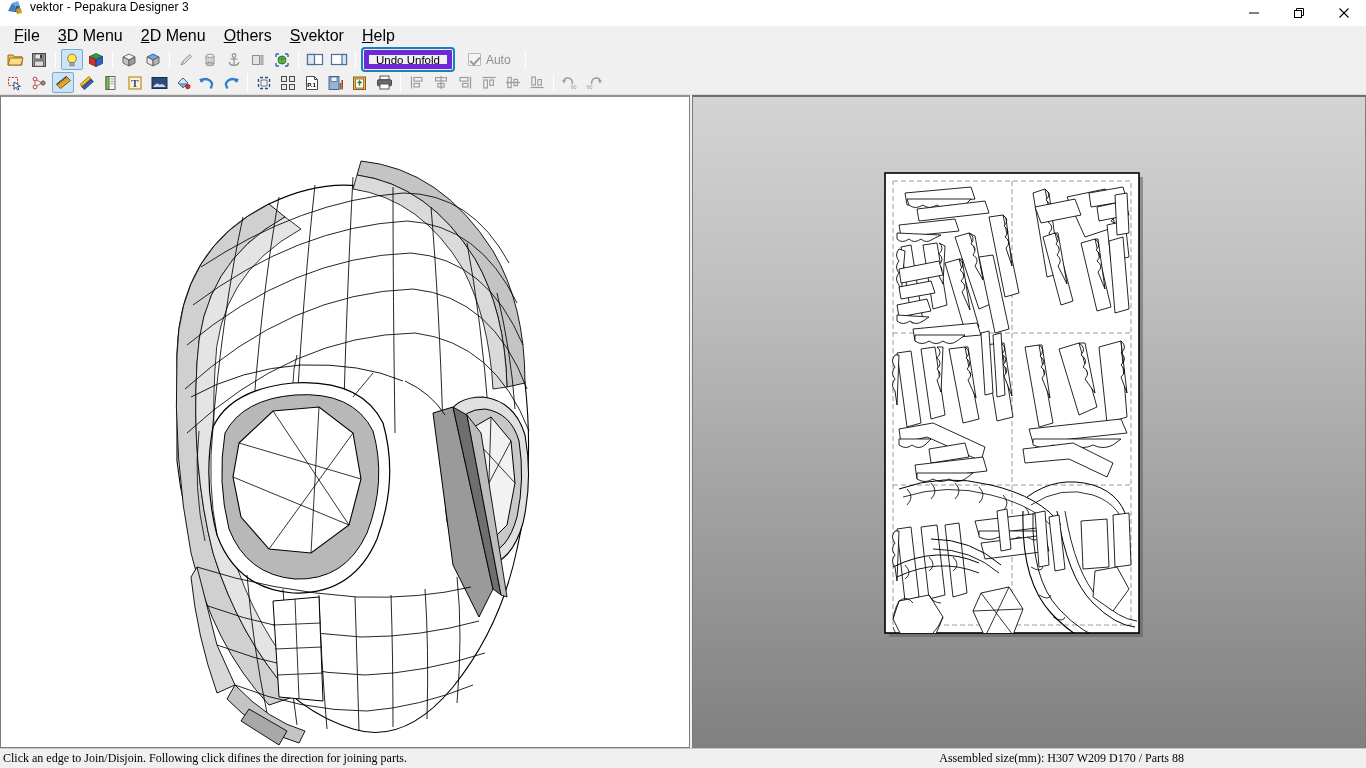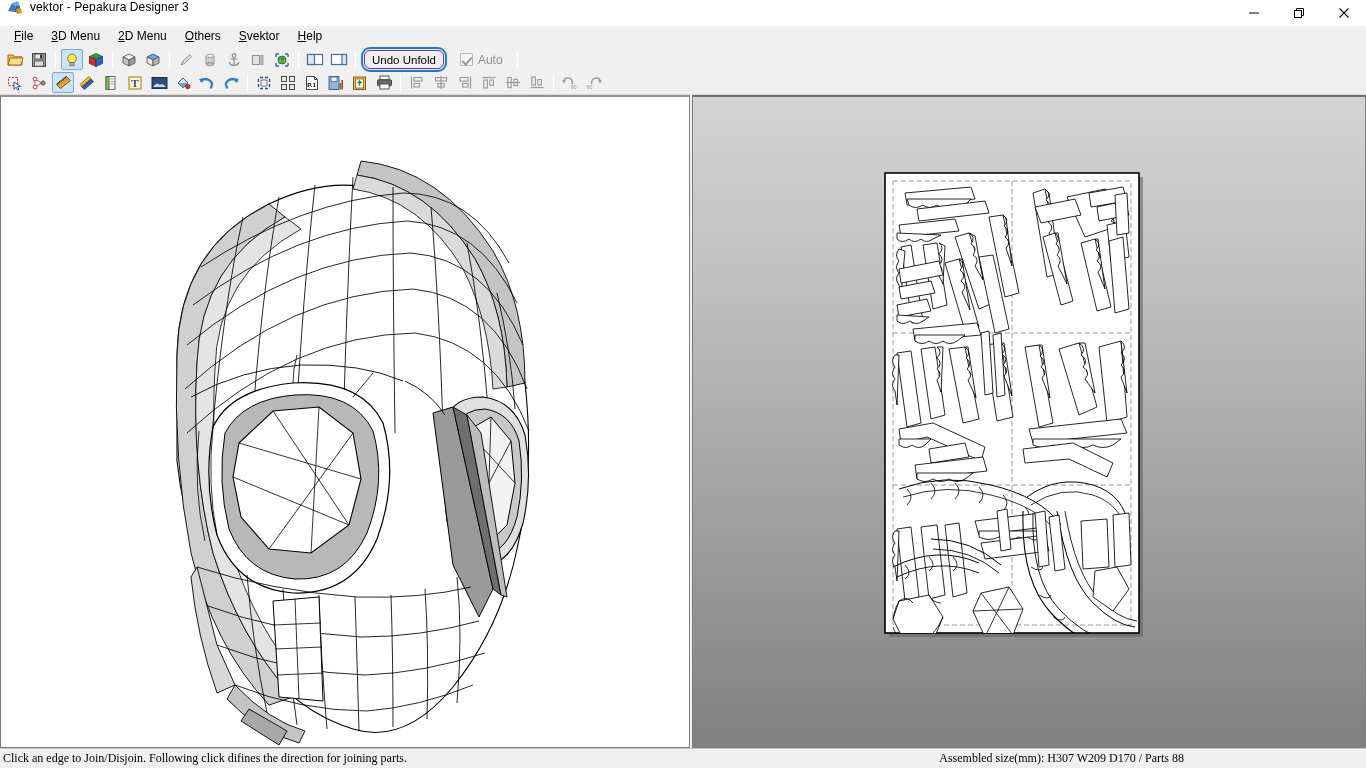--- a/index.html
+++ b/index.html
@@ -45,21 +45,21 @@
   .win-btn svg { display: block; }
 
   
   .menubar {
     height: 21px; flex: 0 0 21px;
     display: flex; align-items: center;
     background: #f0f0f0;
     padding-left: 5px;
   }
   .menu-item {
-    font-size: 12px; color: #000;
+    font-size: 16px; color: #000;
     padding: 2px 9px 3px 9px;
     white-space: nowrap;
   }
   .menu-item .u { text-decoration: underline; }
 
   
   .toolbars {
     flex: 0 0 47px;
     background: #f0f0f0;
     border-bottom: 1px solid #dcdcdc;
@@ -84,24 +84,24 @@
     background: #c8c8c8; margin: 0 4px;
     border-right: 1px solid #ffffff;
   }
   .undo-unfold {
     margin-left: 4px;
     height: 19px;
     padding: 0 7px;
     font-size: 11.5px; color: #000;
     display: flex; align-items: center; justify-content: center;
     background: #f0f0f0;
-    border: 1px solid #6d28d9;
+    border: 5px solid #6d28d9;
     outline: 2px solid #1a7fc1;
     outline-offset: 1px;
-    border-radius: 6px;
+    border-radius: 1px;
   }
   .auto-check {
     display: flex; align-items: center; gap: 5px;
     margin-left: 16px; color: #8d8d8d; font-size: 12px;
   }
   .cbox {
     width: 13px; height: 13px; background: #f4f4f4;
     border: 1px solid #b8b8b8; position: relative; border-radius: 1px;
   }
   .cbox:after {

